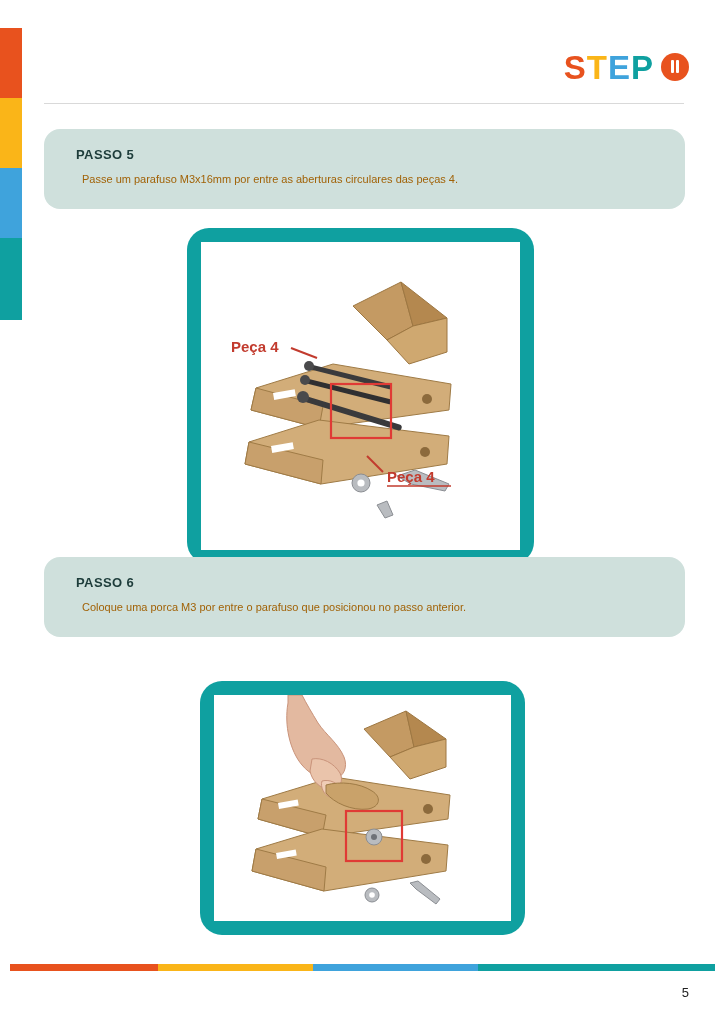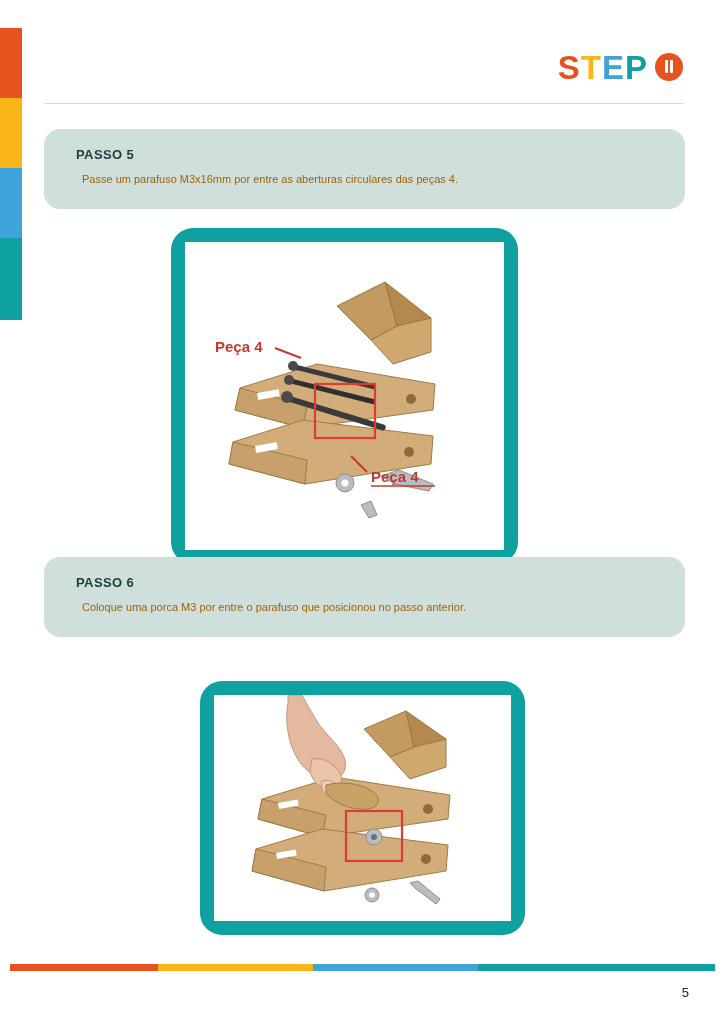--- a/index.html
+++ b/index.html
@@ -36,21 +36,21 @@
     position: absolute;
     left: 0;
     top: 0;
     width: 725px;
     height: 1024px;
   }
 
   
   .logo {
     position: absolute;
-    right: 42px;
+    right: 36px;
     top: 46px;
     display: flex;
     align-items: center;
     height: 42px;
   }
   .logo-text {
     font-size: 33px;
     font-weight: bold;
     letter-spacing: 1px;
     line-height: 1;
@@ -125,21 +125,21 @@
     box-sizing: border-box;
     padding: 14px;
   }
   .img-inner {
     width: 100%;
     height: 100%;
     background: #ffffff;
     position: relative;
     overflow: hidden;
   }
-  #panel5 { left: 171px; top: 228px; width: 347px; height: 336px; }
+  #panel5 { left: 187px; top: 228px; width: 347px; height: 336px; }
   #panel6 { left: 200px; top: 681px; width: 325px; height: 254px; }
 
   
   .photo-svg { display: block; width: 100%; height: 100%; }
 
   
   .bottom-bar {
     position: absolute;
     left: 10px;
     bottom: 53px;

